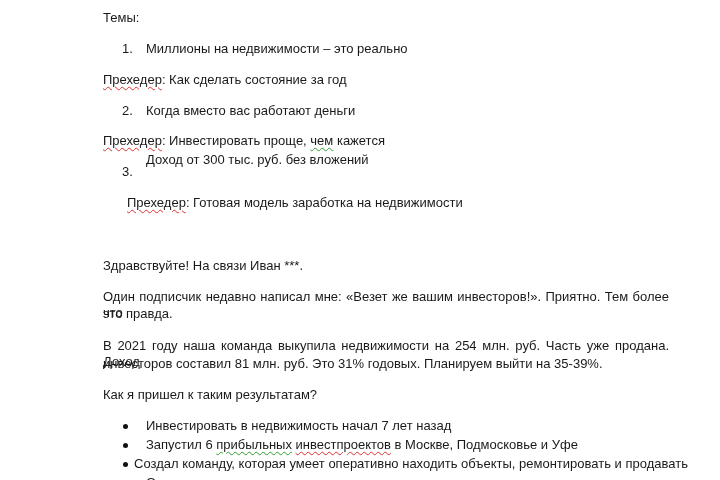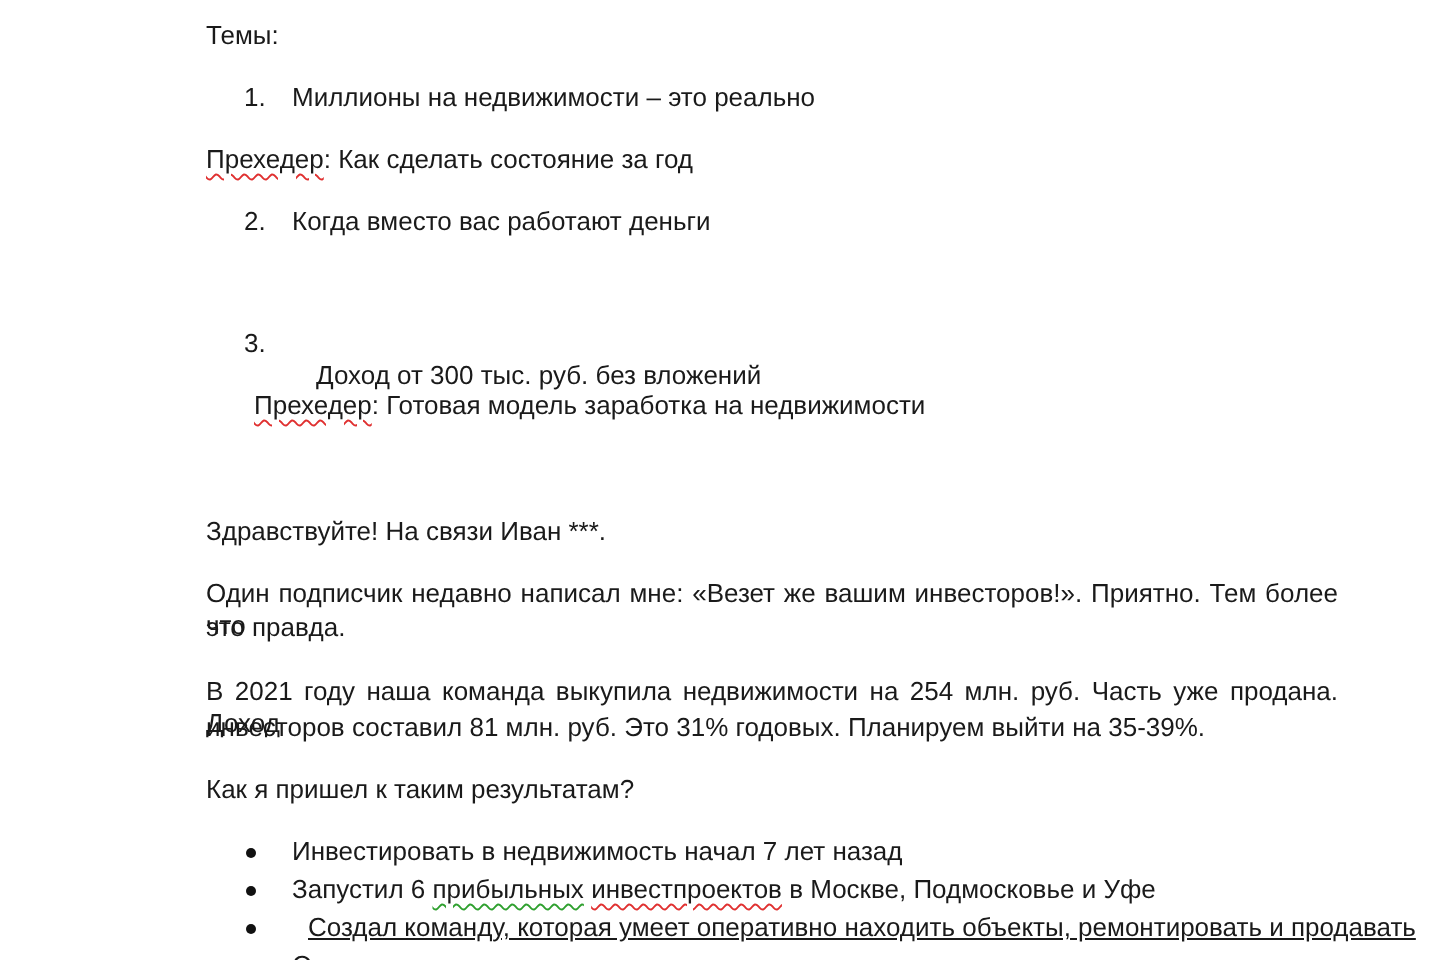--- a/index.html
+++ b/index.html
@@ -76,23 +76,26 @@
   <div class="line" style="top:10px;">Темы:</div>
 
   <div class="list-num" style="left:122px; top:41px;">1.</div>
   <div class="line" style="left:146px; top:41px;">Миллионы на недвижимости – это реально</div>
   <div class="line" style="top:72px;">
     <span class="spell-red">Прехедер</span><span>: Как сделать состояние за год</span>
   </div>
 
   <div class="list-num" style="left:122px; top:103px;">2.</div>
   <div class="line" style="left:146px; top:103px;">Когда вместо вас работают деньги</div>
+  <div class="line" style="top:133px;">
+    <span class="spell-red">Прехедер</span><span>: Инвестировать проще, </span><span class="spell-green">чем</span><span> кажется</span>
+  </div>
 
   <div class="list-num" style="left:122px; top:164px;">3.</div>
-  <div class="line" style="left:146px; top:180px;margin-left:12px;">Доход от 300 тыс. руб. без вложений</div>
+  <div class="line" style="left:146px; top:152px;">Доход от 300 тыс. руб. без вложений</div>
   <div class="line" style="top:195px;margin-left:24px;">
     <span class="spell-red">Прехедер</span><span>: Готовая модель заработка на недвижимости</span>
   </div>
 
   <div class="line" style="top:258px;">Здравствуйте! На связи Иван ***.</div>
 
   <div class="line just" style="top:289px;">Один подписчик недавно написал мне: «Везет же вашим инвесторов!». Приятно. Тем более что</div>
   <div class="line" style="top:306px;">это правда.</div>
 
   <div class="line just" style="top:338px;">В 2021 году наша команда выкупила недвижимости на 254 млн. руб. Часть уже продана. Доход</div>
@@ -102,17 +105,17 @@
 
   <div class="bullet" style="top:424px;"></div>
   <div class="line" style="left:146px; top:418px;">Инвестировать в недвижимость начал 7 лет назад</div>
 
   <div class="bullet" style="top:443px;"></div>
   <div class="line" style="left:146px; top:437px;">
     <span>Запустил 6 </span><span class="spell-green">прибыльных</span><span> </span><span class="spell-red">инвестпроектов</span><span> в Москве, Подмосковье и Уфе</span>
   </div>
 
   <div class="bullet" style="top:462px;"></div>
-  <div class="line" style="left:154px; top:456px;text-decoration:underline;">Создал команду, которая умеет оперативно находить объекты, ремонтировать и продавать</div>
+  <div class="line" style="left:134px; top:456px;">Создал команду, которая умеет оперативно находить объекты, ремонтировать и продавать</div>
 
   <div class="line" style="left:146px; top:475px;">Оптимизировал процессы поиска и сделок, выстроил партнерскую сеть</div>
 
 </div>
 
 </body></html>

